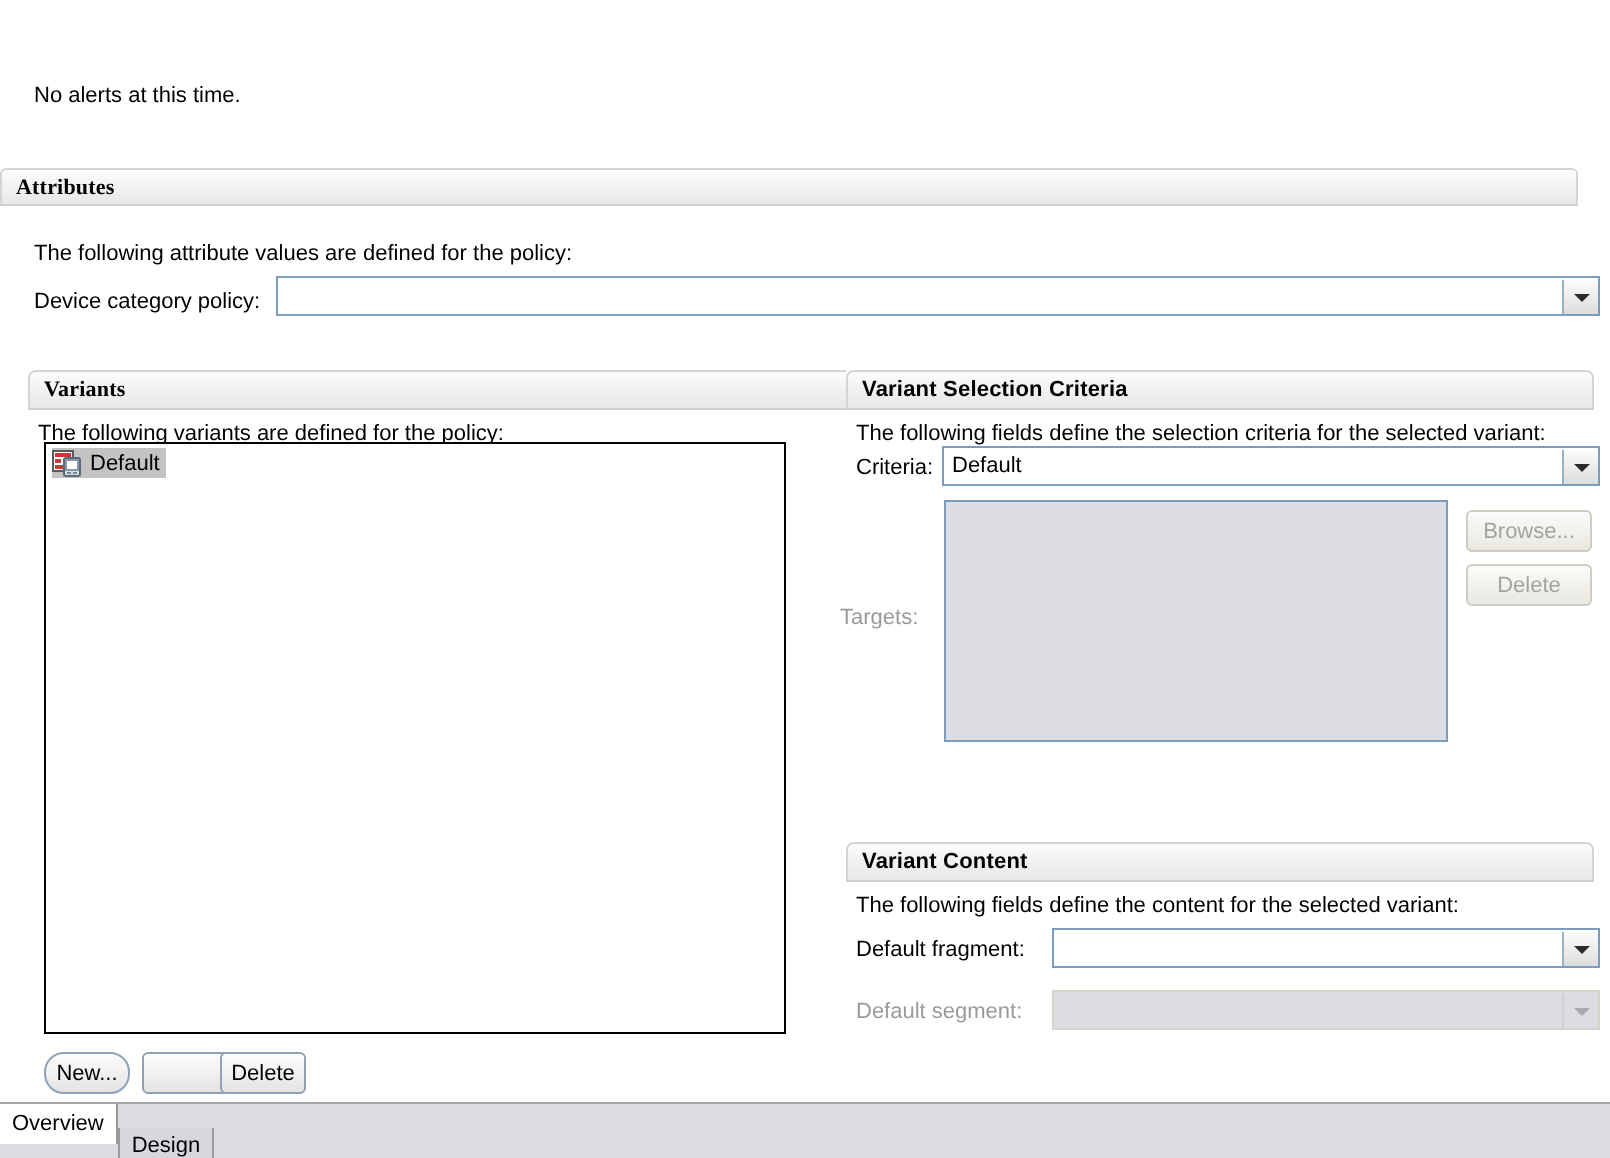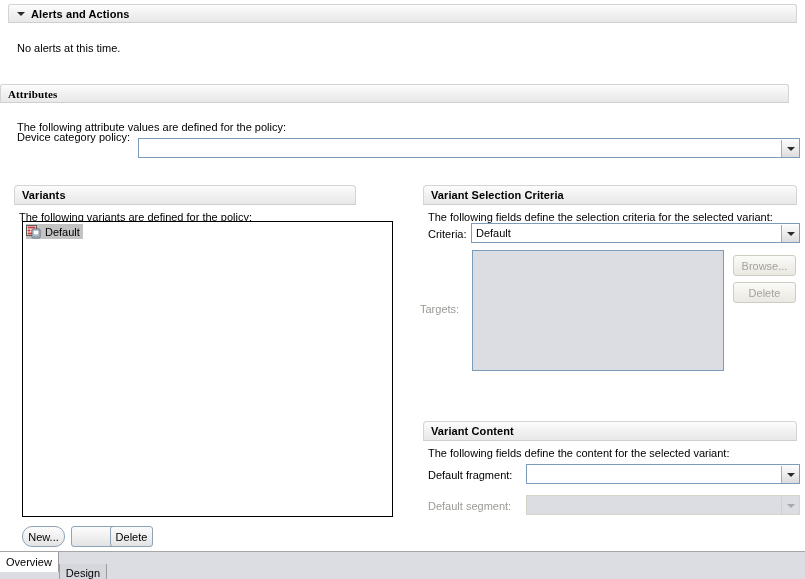--- a/index.html
+++ b/index.html
@@ -230,42 +230,36 @@
     height: 20px;
     margin-top: 0;
   }
   .tab + .tab { margin-left: 0; }
 </style>
 </head>
 <body>
 
 <div class="page">
 
-  <div class="panel" style="left:8px; top:4px; width:789px; height:24px;">
-    <div class="panel-head" style="width:789px;">
-      <span class="tw"></span>
-      <span>Alerts and Actions</span>
-    </div>
-  </div>
   <div class="txt" style="left:17px; top:42px;">No alerts at this time.</div>
 
   <div class="panel" style="left:0; top:84px; width:789px; height:72px;font-family:Liberation Serif, serif;">
     <div class="panel-head" style="width:789px;">
       <span>Attributes</span>
     </div>
   </div>
   <div class="txt" style="left:17px; top:121px;">The following attribute values are defined for the policy:</div>
-  <div class="txt" style="left:17px; top:131px;">Device category policy:</div>
+  <div class="txt" style="left:17px; top:145px;">Device category policy:</div>
   <div class="combo" style="left:138px; top:138px; width:662px; height:20px;">
     <span class="val"></span>
     <span class="arrow"></span>
   </div>
 
   <div class="panel" style="left:14px; top:185px; width:394px; height:22px;">
-    <div class="panel-head" style="width:342px; height:20px; border-radius:4px 4px 0 0;">
+    <div class="panel-head" style="width:463px; height:20px; border-radius:4px 4px 0 0;font-family:Liberation Serif, serif;">
       <span>Variants</span>
     </div>
   </div>
   <div class="txt" style="left:19px; top:211px;">The following variants are defined for the policy:</div>
 
   <div class="listbox" style="left:22px; top:221px; width:371px; height:296px;">
     <div class="list-item selected">
       <span class="var-icon">
         <svg width="15" height="14" viewBox="0 0 15 14" xmlns="http://www.w3.org/2000/svg">
           <rect x="0.5" y="0.5" width="10" height="10" fill="#ffffff" stroke="#5a5a5a"></rect>

